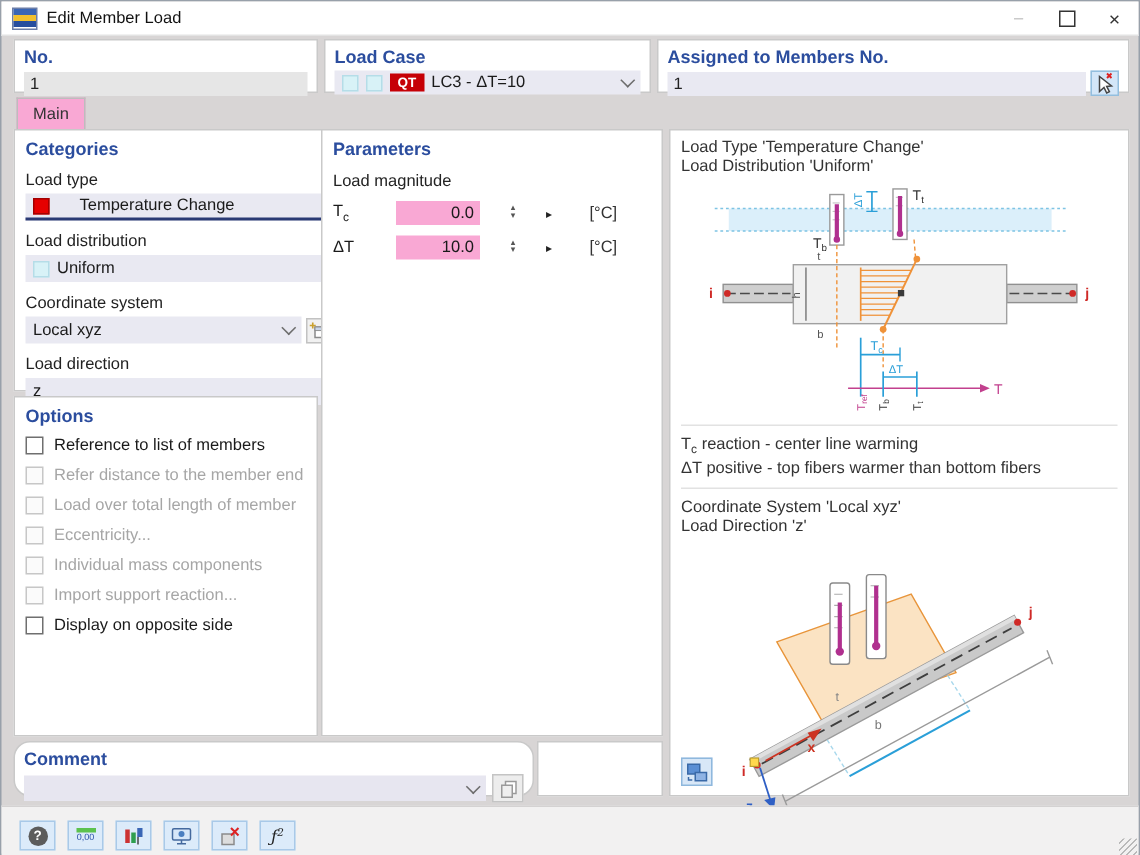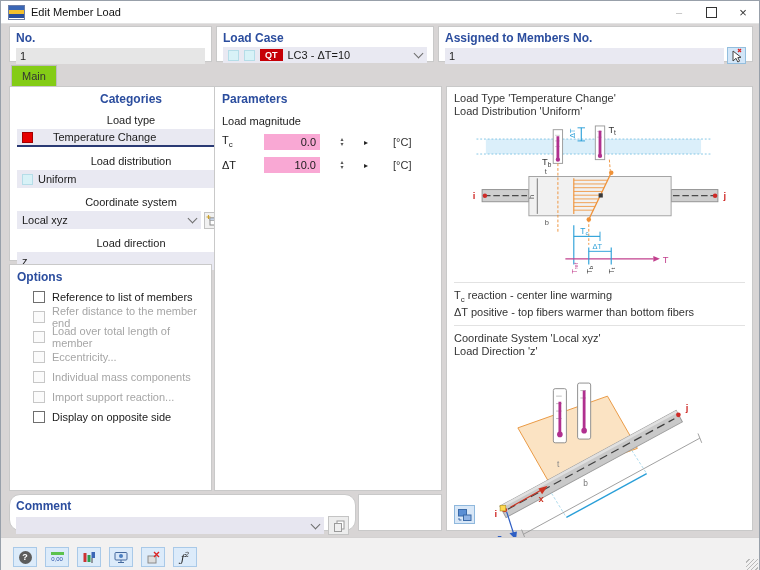--- a/index.html
+++ b/index.html
@@ -38,36 +38,36 @@
   #p-as{left:437px;top:25px;width:315px;height:36px;padding:4px 6px;}
   #p-no .inp{margin-top:3px;}
   #p-lc .sel{margin-top:2px;height:16px;}
   .qt{background:#c60006;color:#fff;font-weight:bold;font-size:9px;line-height:12px;
       padding:0 5px;height:12px;flex:none;}
   .asrow{display:flex;gap:3px;margin-top:2px;align-items:center;}
   .asrow .inp{flex:1;background:#e9e9f2;}
   .pickbtn{width:19px;height:17px;background:#d3e6f8;border:1px solid #93bede;box-sizing:border-box;
            display:flex;align-items:center;justify-content:center;flex:none;}
   
-  #tab-main{position:absolute;left:10px;top:64px;width:46px;height:21px;background:#84cc16;
+  #tab-main{position:absolute;left:10px;top:64px;width:46px;height:21px;background:#f9a8d4;
             border:1px solid #bdbdbd;border-bottom:none;box-sizing:border-box;
             display:flex;align-items:center;justify-content:center;color:#333;}
   
-  #p-cat{left:8px;top:85px;width:244px;height:175px;text-align:center;}
+  #p-cat{left:8px;top:85px;width:244px;height:175px;}
   #p-opt{left:8px;top:263px;width:203px;height:227px;}
   #p-com{left:8px;top:493px;width:347px;height:37px;padding:4px 6px;border-radius:11px;}
   #p-mid-empty{left:357px;top:493px;width:84px;height:37px;}
   #p-par{left:213px;top:85px;width:228px;height:405px;}
   #p-info{left:445px;top:85px;width:307px;height:445px;}
   .coordrow{display:flex;gap:3px;align-items:center;}
   .coordrow .sel{flex:1;}
   .mini{width:19px;height:17px;background:#f1f1f1;border:1px solid #c2c2c2;box-sizing:border-box;
         display:flex;align-items:center;justify-content:center;flex:none;}
   
-  .opt{display:flex;gap:7px;align-items:center;margin:5px 0 0 16px;height:15px;}
+  .opt{display:flex;gap:7px;align-items:center;margin:5px 0 0 0;height:15px;}
   .cb{width:12px;height:12px;border:1px solid #6f6f6f;background:#fff;box-sizing:border-box;flex:none;}
   .opt.dis .cb{border-color:#c7c7c7;background:#fbfbfb;}
   .opt.dis .ol{color:#a6a6a6;}
   #p-opt .opt:first-of-type{margin-top:9px;}
   
   .sub{margin-top:9px;color:#222;}
   .prow{display:flex;align-items:center;gap:18px;margin-top:7px;}
   .plab{width:24px;}
   .pfield{width:56px;height:16px;background:#f9a8d4;display:flex;align-items:center;
           justify-content:flex-end;padding:0 4px;box-sizing:border-box;}

